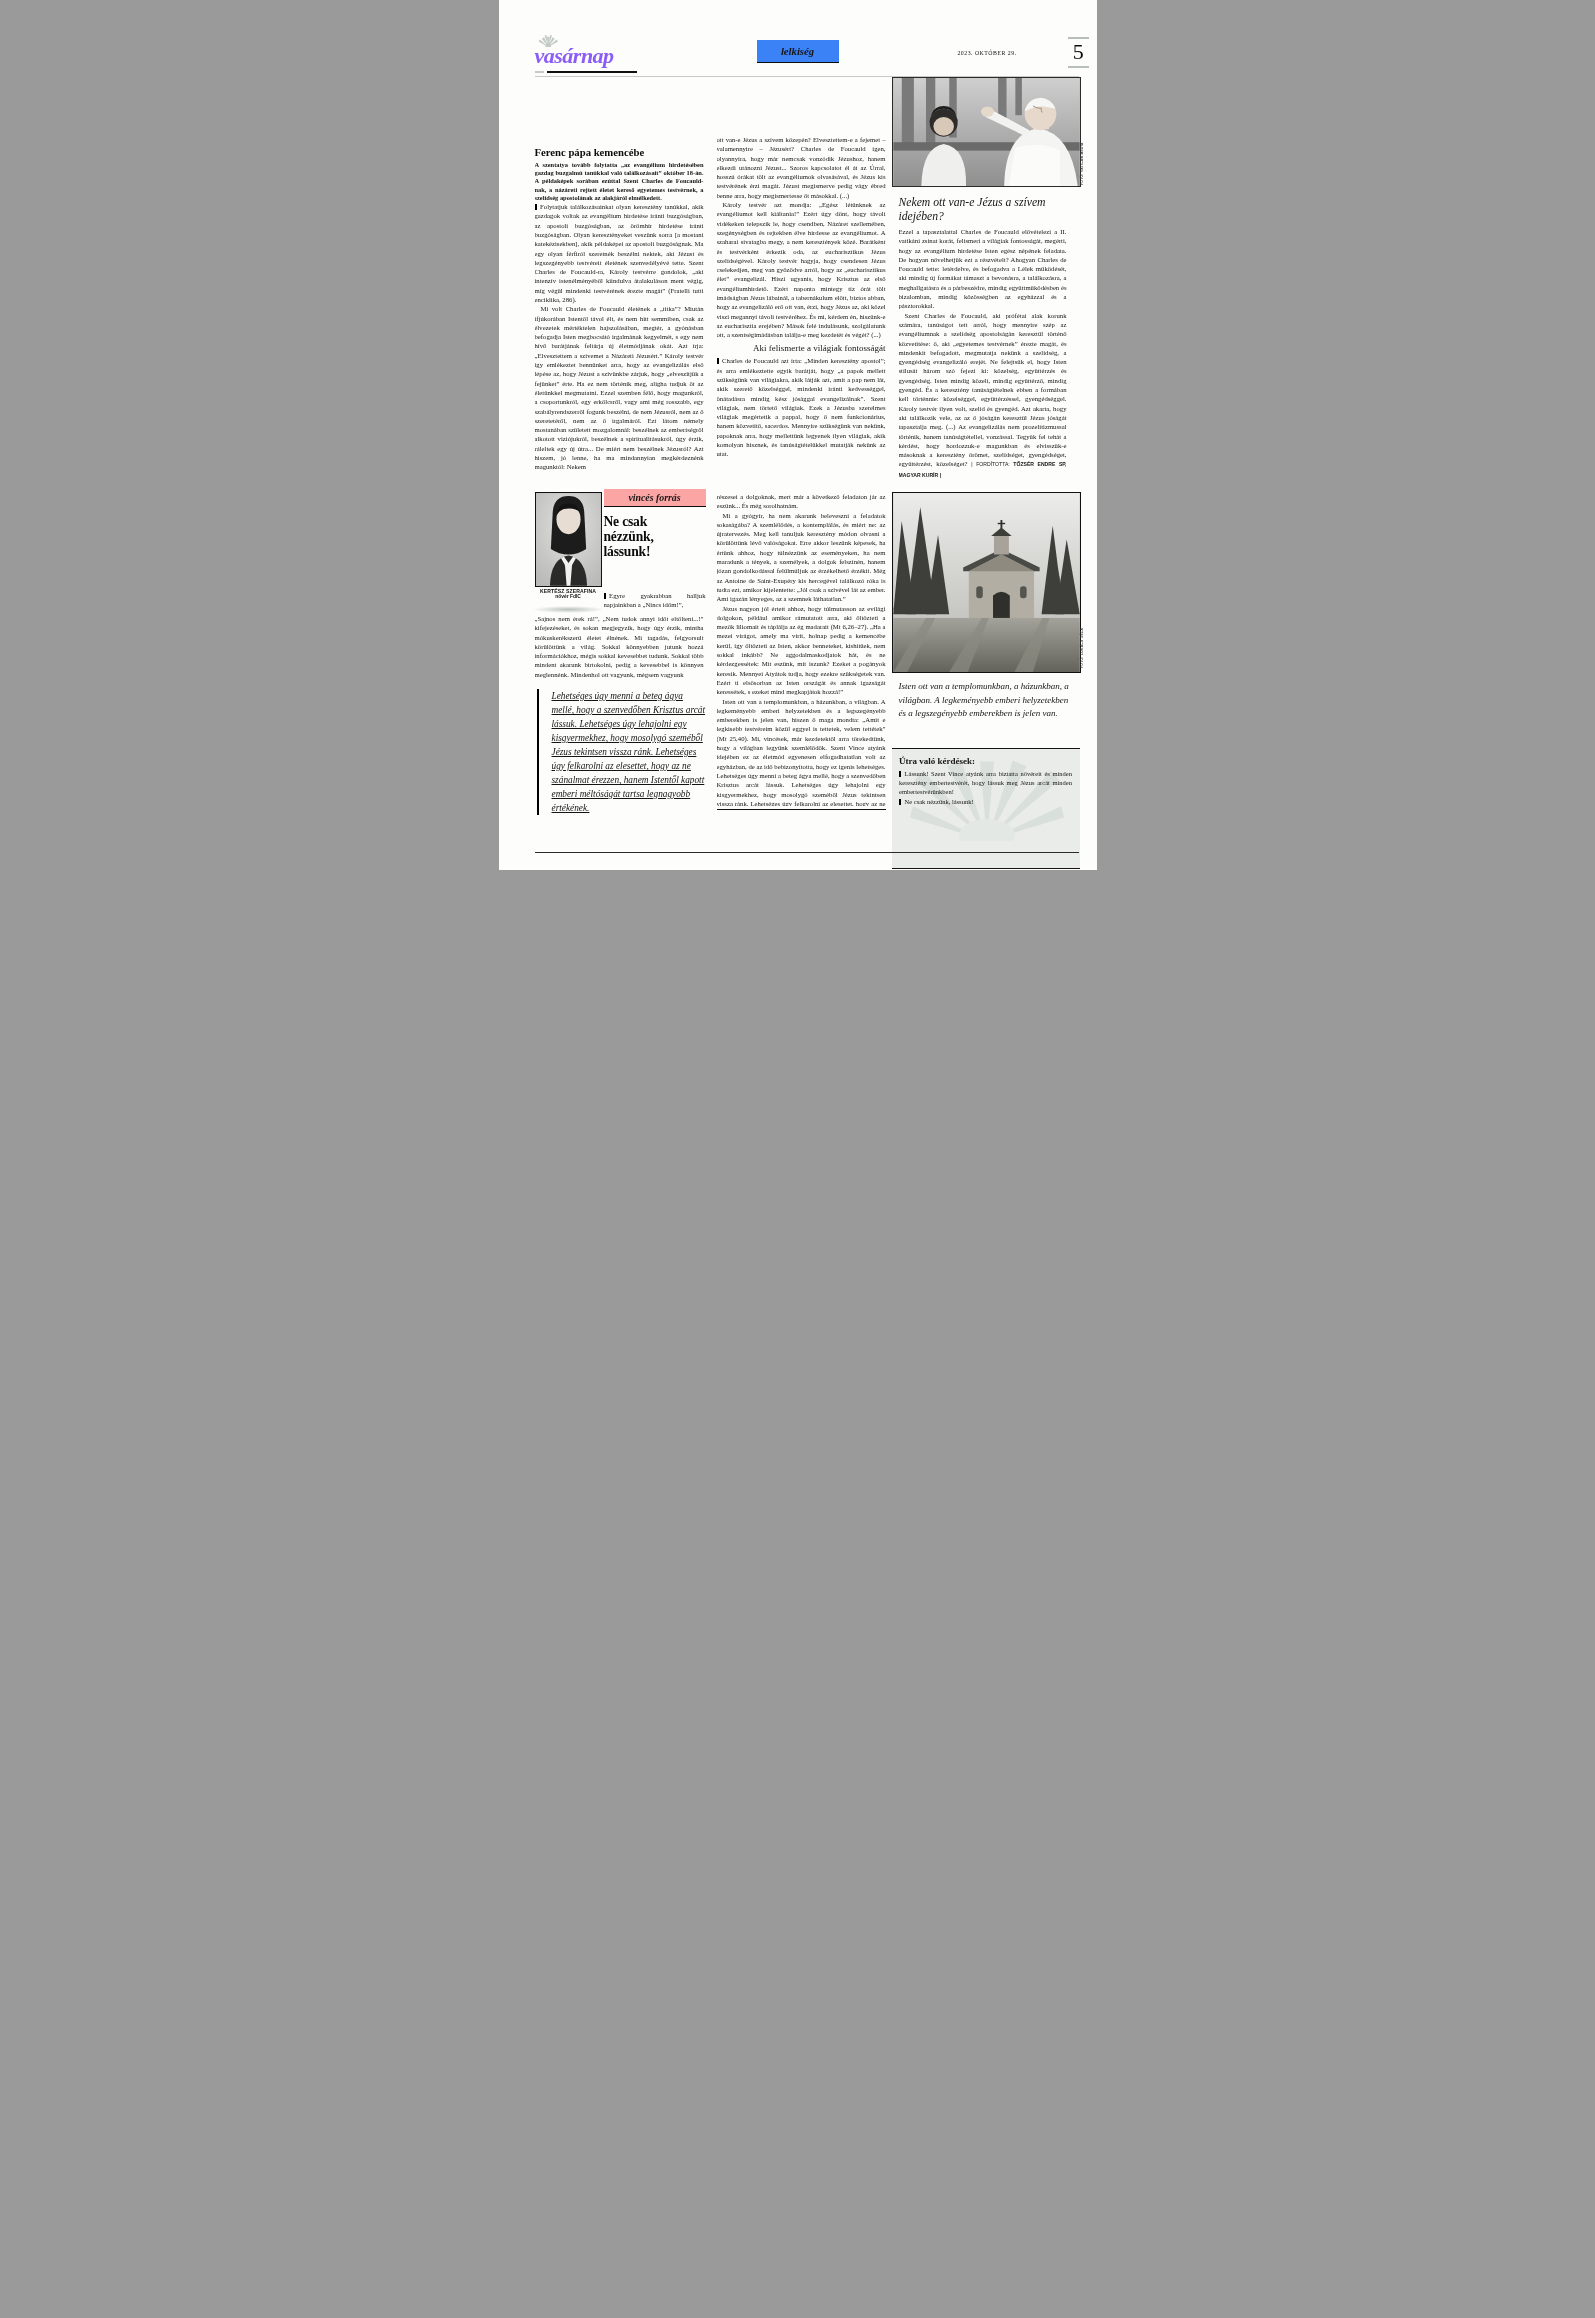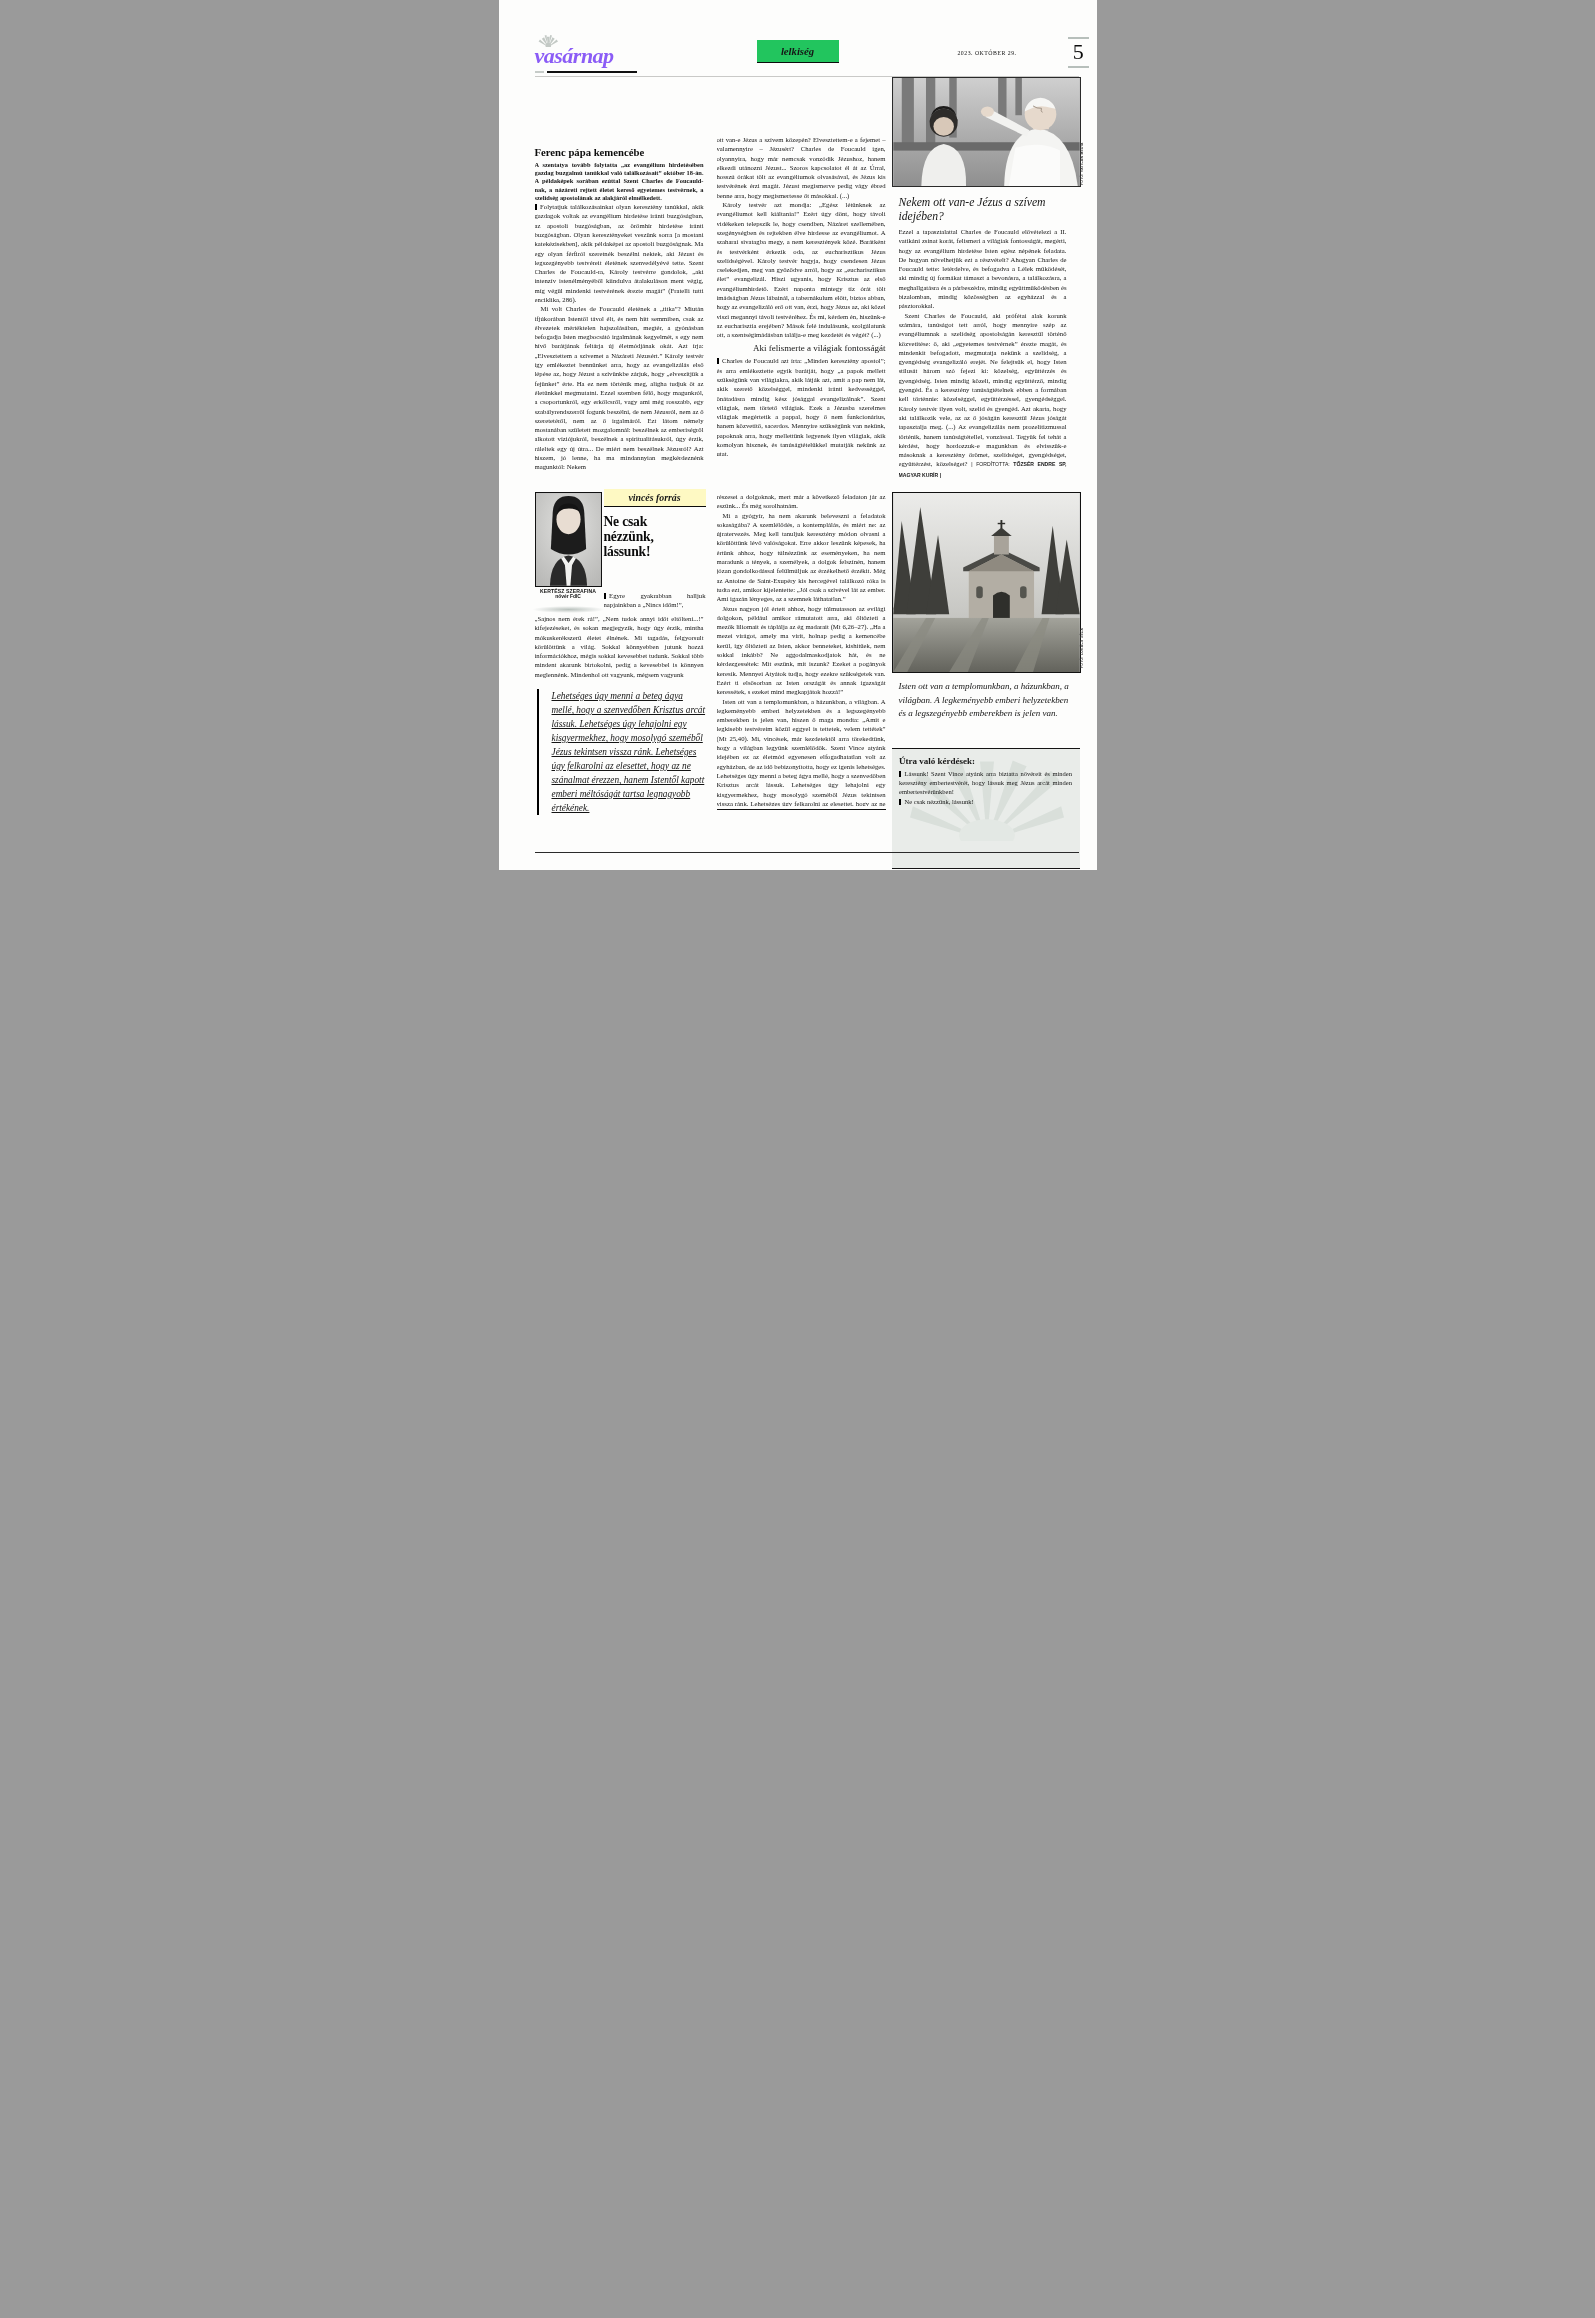--- a/index.html
+++ b/index.html
@@ -5,21 +5,21 @@
   html,body{margin:0;padding:0;background:#9a9a9a;}
   .page{position:relative;width:598px;height:870px;margin:0 auto;background:#fdfdfc;
         font-family:"Liberation Serif",serif;color:#161616;overflow:hidden;}
   .abs{position:absolute;}
 
   
   .logo{font-family:"Liberation Serif",serif;font-style:italic;font-weight:700;
         font-size:22px;letter-spacing:-0.5px;color:#8b5cf6;line-height:1;}
   .logo-underline-gray{background:#c6cbc8;height:2.3px;}
   .logo-underline-black{background:#101010;height:2.3px;}
-  .section-box{background:#22c55e;border-bottom:1.9px solid #0c0c0c;display:flex;
+  .section-box{background:#3b82f6;border-bottom:1.9px solid #0c0c0c;display:flex;
         align-items:center;justify-content:center;}
   .section-box span{font-style:italic;font-weight:700;font-size:10.7px;}
   .page-date{font-size:5.8px;letter-spacing:0.5px;color:#111;}
   .pagenum{font-size:22px;font-weight:400;line-height:1;color:#0c0c0c;}
   .pagenum-bar{background:#b7bfbb;height:1.9px;width:21.5px;}
   .header-rule{background:#c9c9c7;height:0.5px;}
 
   
   .headline{font-size:19.6px;font-weight:700;line-height:1.14;letter-spacing:-0.2px;color:#0b0b0b;}
   .kicker{font-size:10.7px;font-weight:700;color:#0d0d0d;}
@@ -32,21 +32,21 @@
                  margin-right:3.3px;vertical-align:-0.5px;}
   .subhead{font-size:9px;font-weight:400;margin:4.7px 0 2.8px 0;text-align:right;text-indent:0;}
   .side-heading{font-style:italic;font-size:11.7px;line-height:1.22;color:#141414;}
   .attr{font-family:"Liberation Sans",sans-serif;font-size:5.1px;}
   .photo-frame{border:0.5px solid #2a2a2a;overflow:hidden;background:#bbb;}
   .vcredit{writing-mode:vertical-rl;transform:rotate(180deg);
            font-family:"Liberation Sans",sans-serif;font-weight:700;font-size:3.3px;
            letter-spacing:0.3px;color:#3a3a3a;white-space:nowrap;}
 
   
-  .kicker2-box{background:#fef9c3;border-bottom:1.9px solid #0c0c0c;display:flex;
+  .kicker2-box{background:#fca5a5;border-bottom:1.9px solid #0c0c0c;display:flex;
         align-items:center;justify-content:center;}
   .kicker2-box span{font-style:italic;font-weight:700;font-size:9.8px;}
   .headline2{font-size:13.6px;font-weight:700;line-height:1.12;letter-spacing:-0.2px;color:#0b0b0b;}
   .caption{font-family:"Liberation Sans",sans-serif;font-weight:700;text-align:center;color:#111;}
   .caption .nm{font-size:5.1px;letter-spacing:0.1px;}
   .caption .tt{font-size:4.9px;}
   .cap-ellipse{background:radial-gradient(ellipse at center,#b9c1bd 0%,rgba(185,193,189,0) 70%);
                height:6.5px;}
   .pullquote{font-style:italic;font-size:9.3px;line-height:14px;color:#141414;}
   .pq-bar{border-left:2.3px solid #000;padding-left:13px;}

